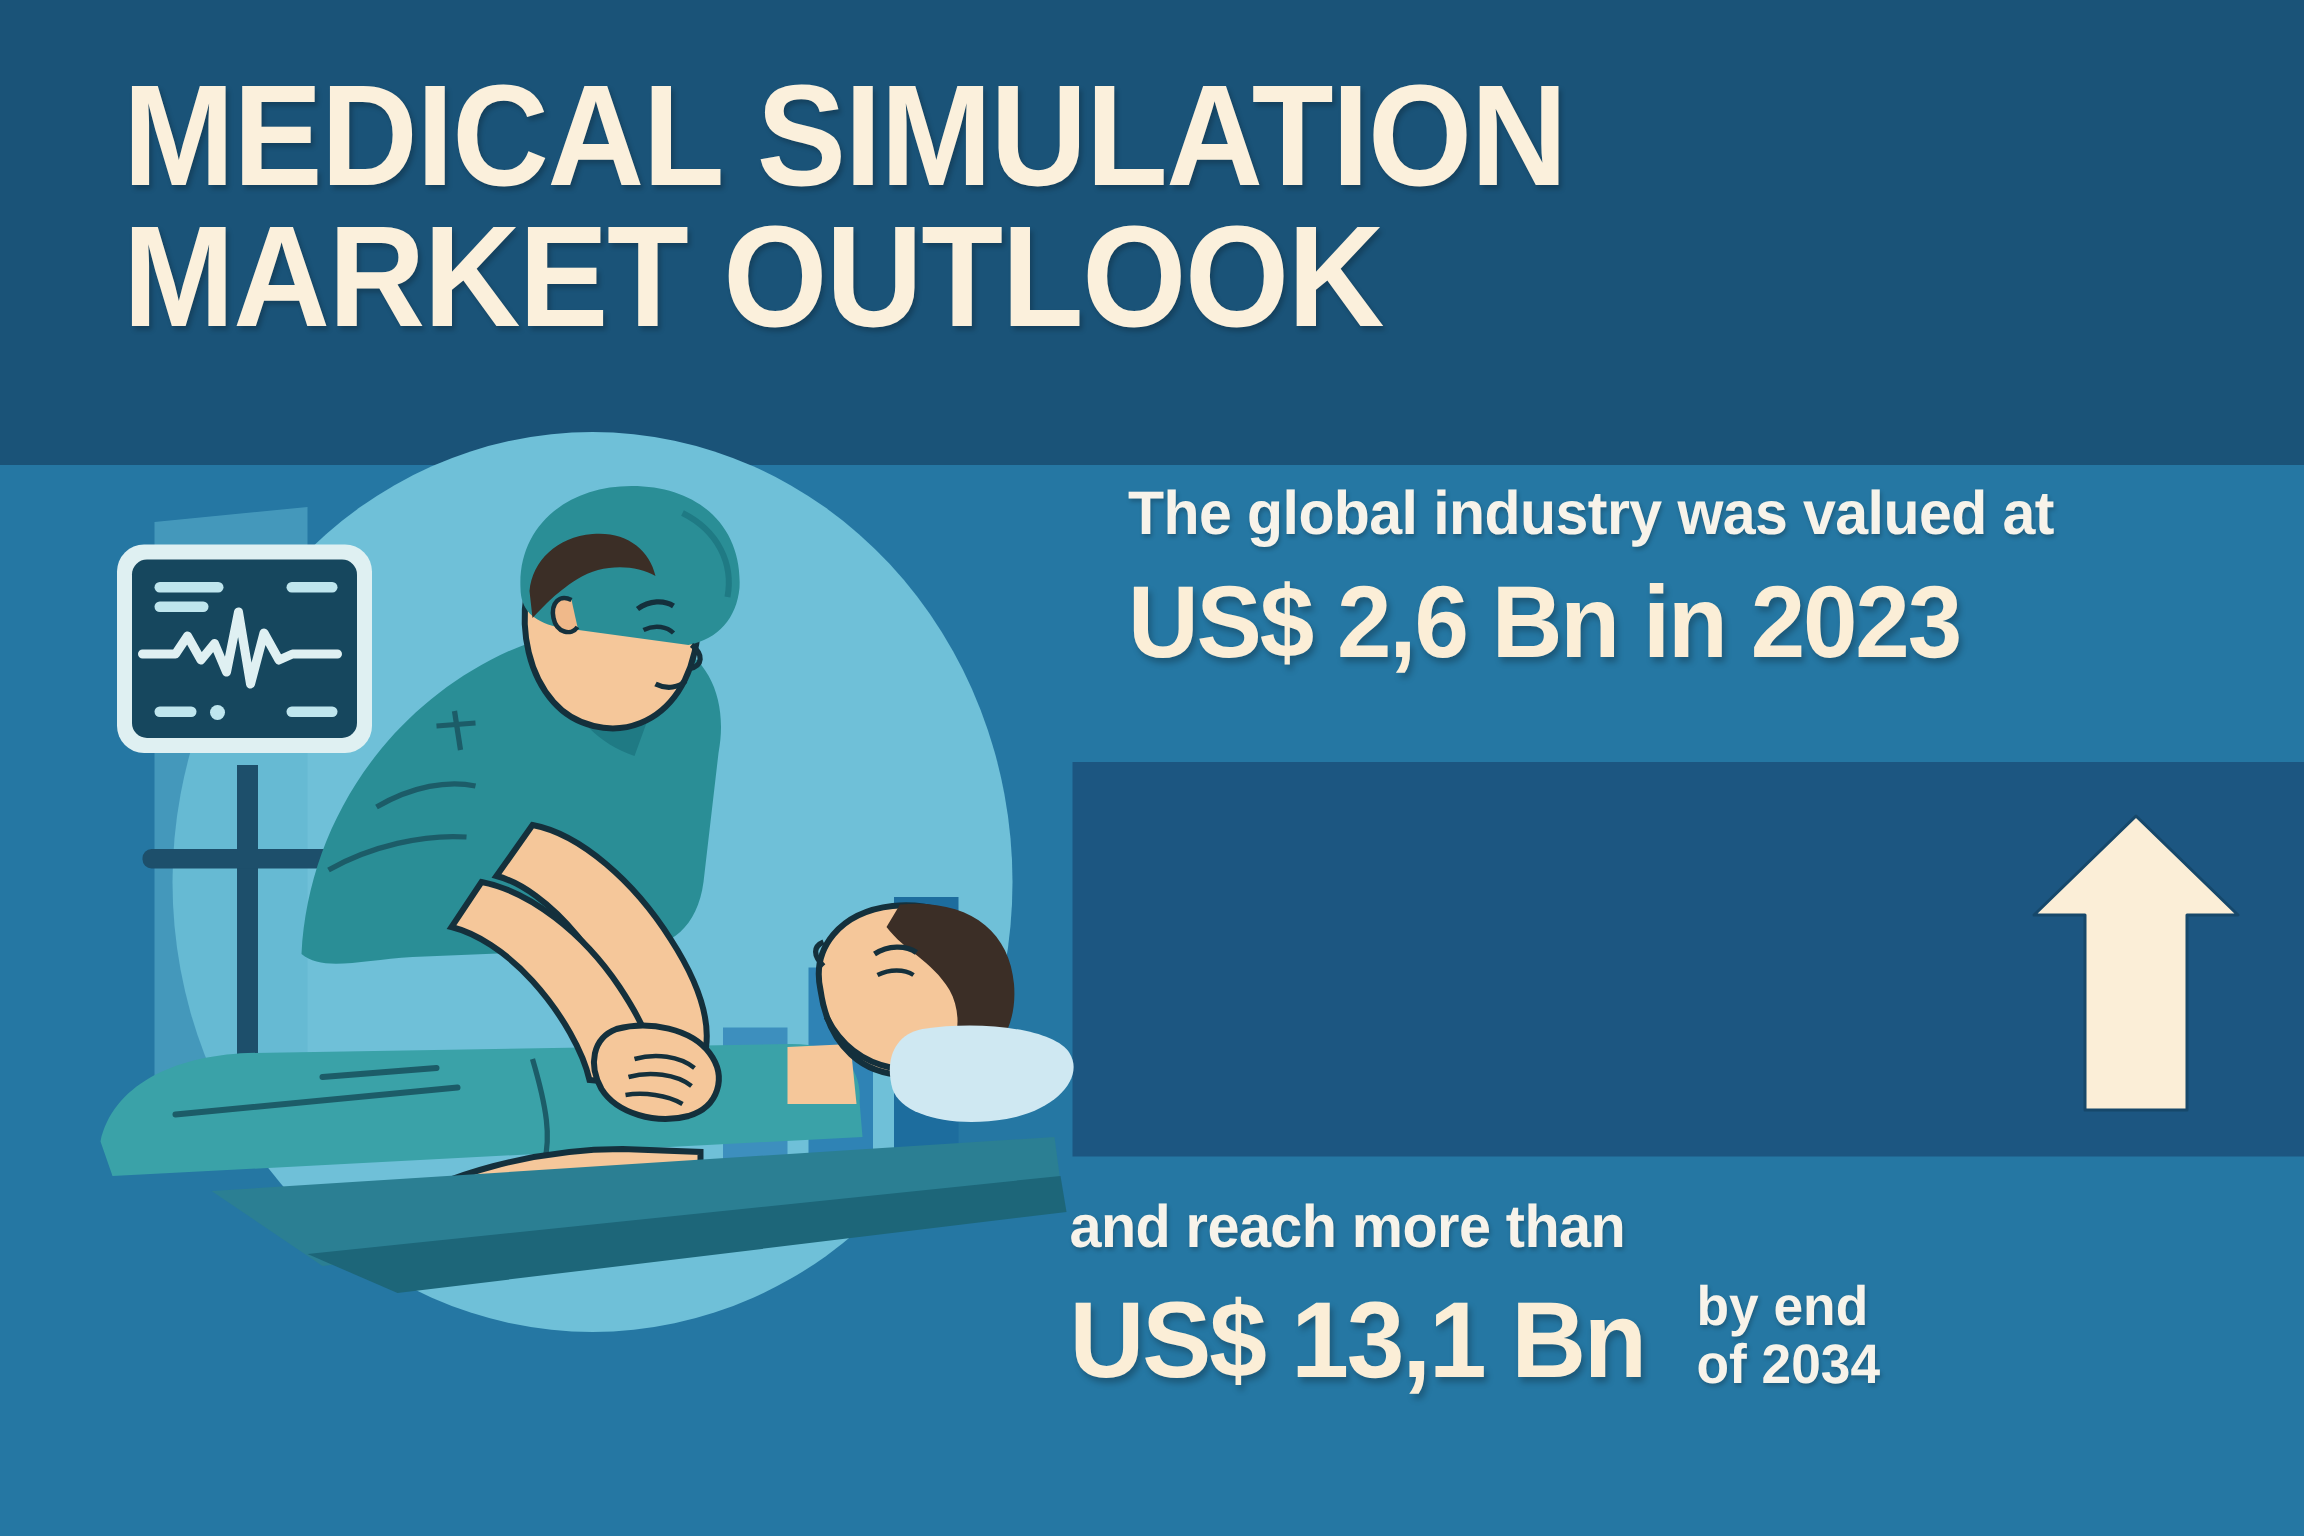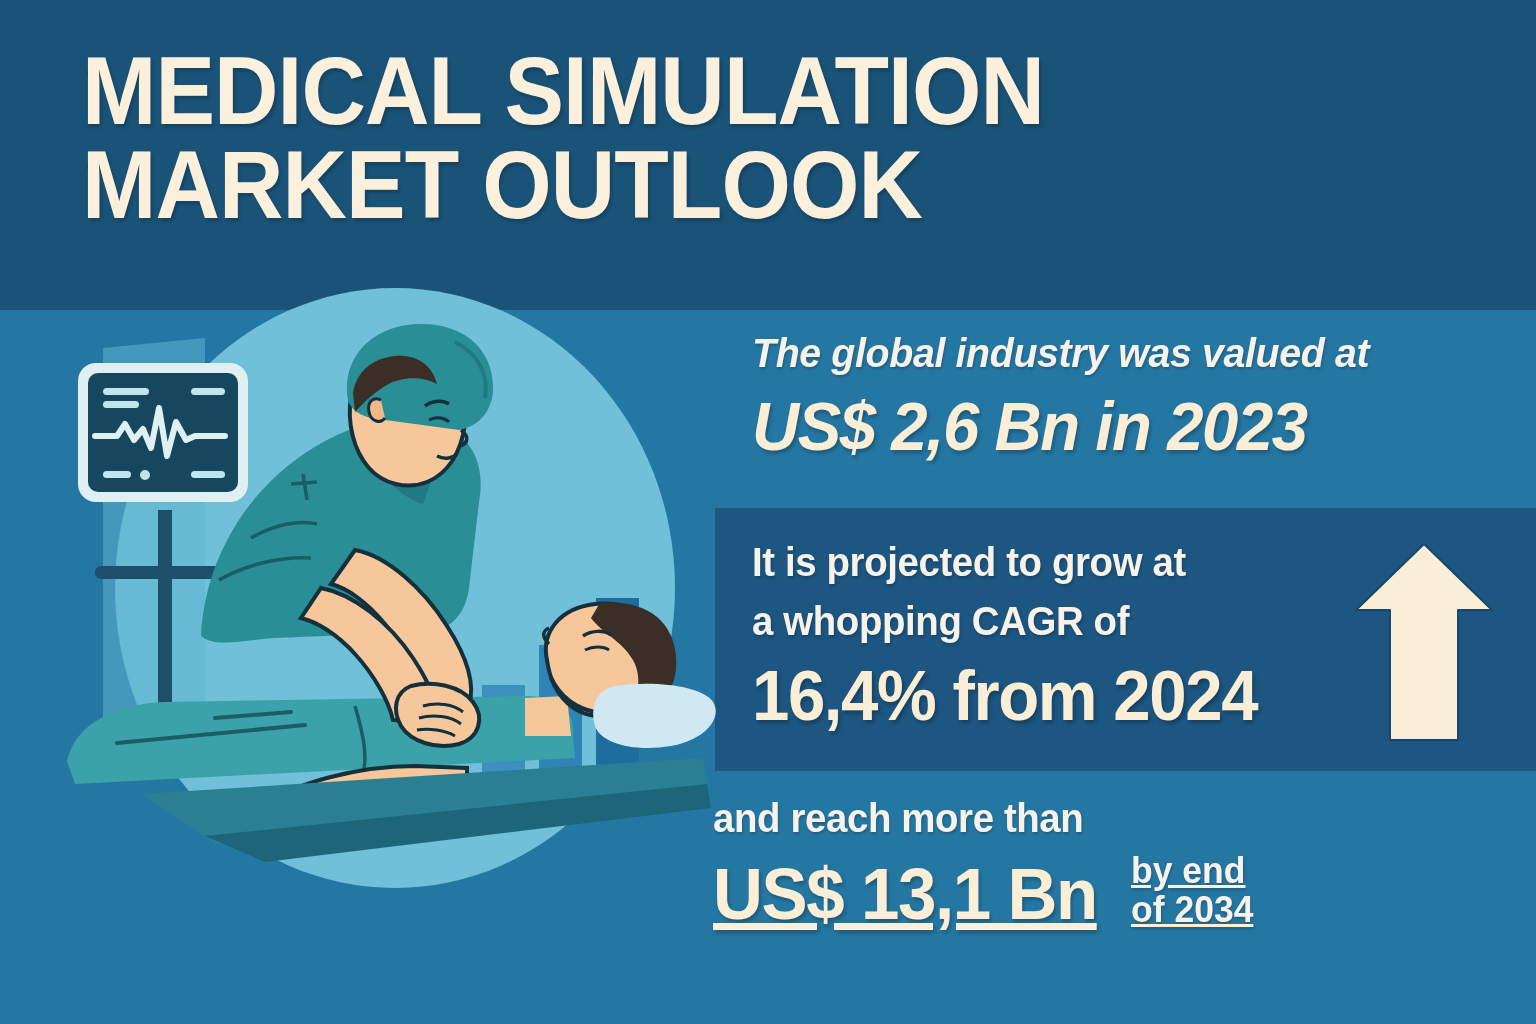--- a/index.html
+++ b/index.html
@@ -79,34 +79,34 @@
     font-weight:bold;
     color:#fbeed7;
     letter-spacing:-1.5px;
     white-space:nowrap;
     text-shadow:2px 3px 4px rgba(0,0,0,0.25);
     transform:scaleX(0.96);
     transform-origin:left top;
   }
 
   
-  #stat-1 { left:752px; top:330px;font-style:italic; }
+  #stat-1 { left:752px; top:319px; }
   #stat-1 .stat-lead { font-size:41px; }
   #stat-1 .stat-big  { margin-top:10px; font-size:68px; }
 
   
   #stat-2 { left:752px; top:540px; }
   #stat-2 .stat-lead { font-size:40px; }
   #stat-2 .l2 { margin-top:14px; }
   #stat-2 .stat-big  { margin-top:12px; font-size:70px; }
 
   
   #stat-3 { left:713px; top:796px; }
   #stat-3 .stat-lead { font-size:40px; }
-  #stat-3 .bigrow { display:flex; align-items:flex-end; margin-top:10px;text-decoration:underline; }
+  #stat-3 .bigrow { display:flex; align-items:flex-end; margin-top:10px; }
   #stat-3 .stat-big { font-size:72px; }
   #stat-3 .sidenote {
     font-size:37px;
     font-weight:bold;
     color:#f7f3ea;
     line-height:1.06;
     margin-left:18px;
     margin-bottom:6px;
     white-space:nowrap;
     text-shadow:1px 2px 3px rgba(0,0,0,0.22);
@@ -319,25 +319,20 @@
     </svg>
   </div>
 
   <div class="stats">
 
     <div class="stat-block" id="stat-1">
       <div class="stat-lead">The global industry was valued at</div>
       <div class="stat-big">US$ 2,6 Bn in 2023</div>
     </div>
 
-    <div class="stat-block" id="stat-2">
-      <div class="stat-lead">It is projected to grow at</div>
-      <div class="stat-lead l2">a whopping CAGR of</div>
-      <div class="stat-big">16,4% from  2024</div>
-    </div>
 
     <div class="arrow-up">
       <svg viewBox="0 0 140 200" width="140" height="200" xmlns="http://www.w3.org/2000/svg">
         <path d="M70 2 L138 68 L104 68 L104 198 L36 198 L36 68 L2 68 Z" fill="#fbeed7" stroke="#16486b" stroke-width="2" stroke-linejoin="round"></path>
       </svg>
     </div>
 
     <div class="stat-block" id="stat-3">
       <div class="stat-lead">and reach more than</div>
       <div class="bigrow">

